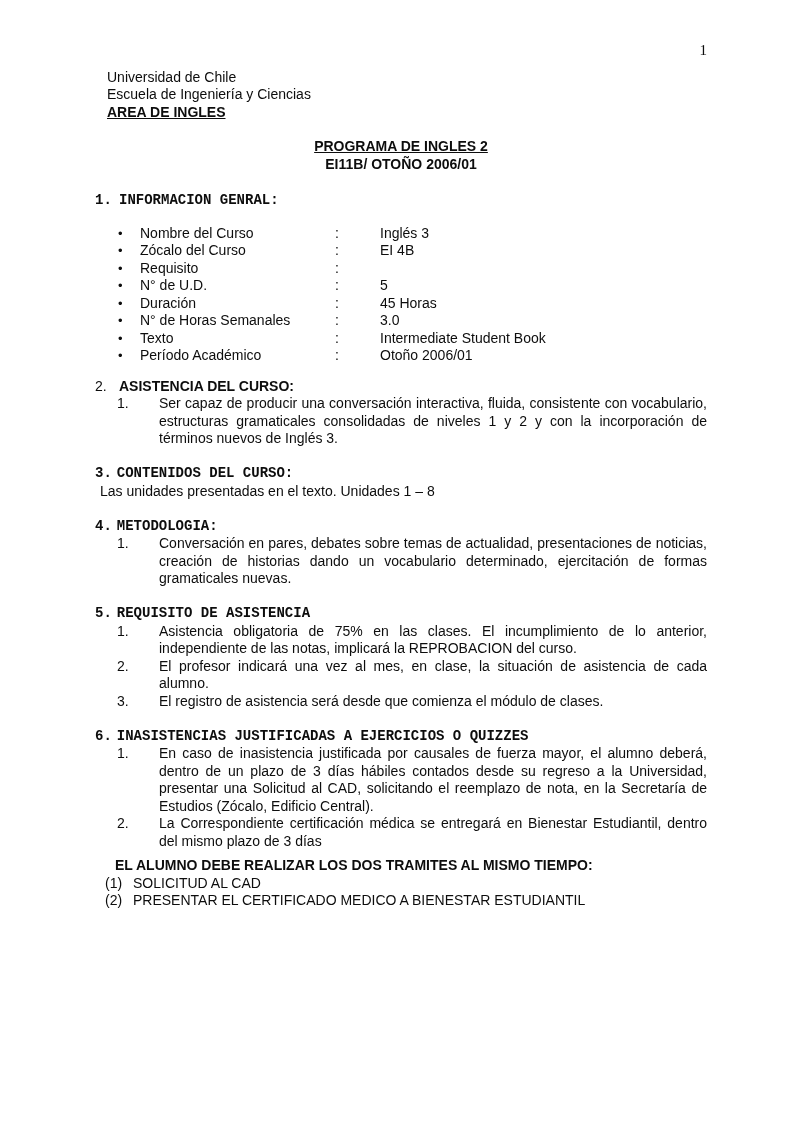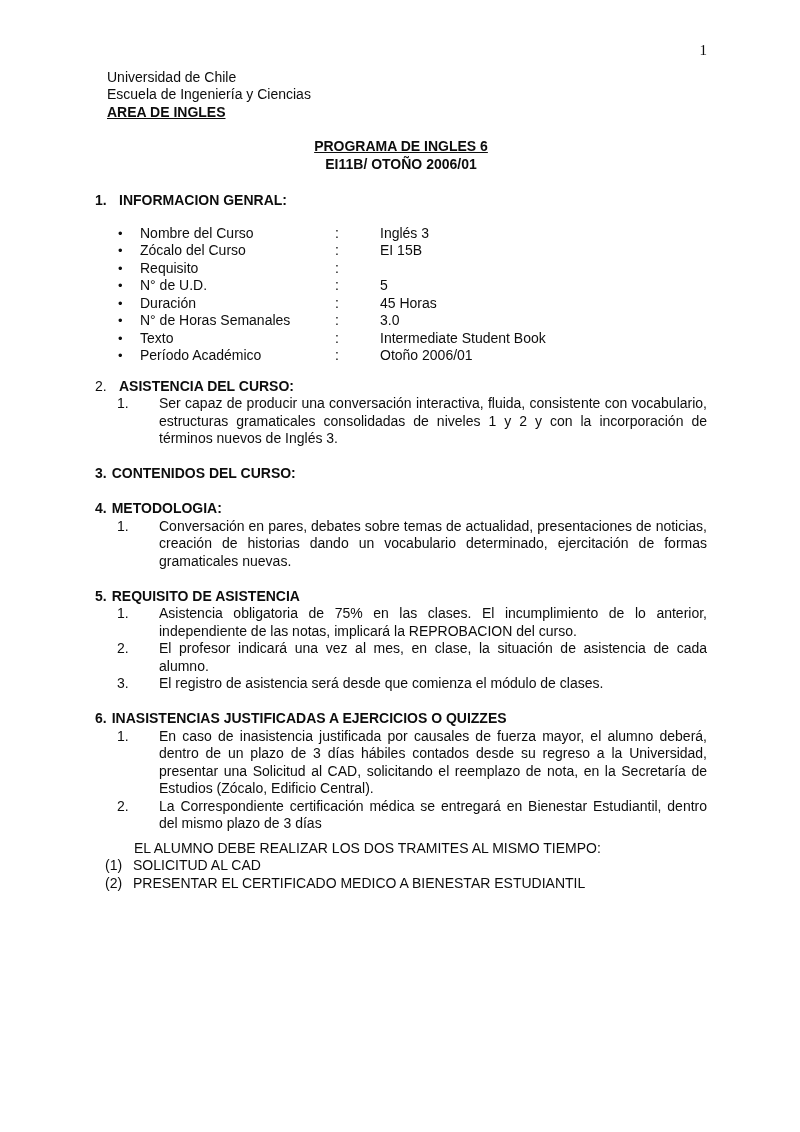--- a/index.html
+++ b/index.html
@@ -20,76 +20,76 @@
     text-align: right;
     font-family: "Liberation Serif", serif;
     font-size: 15px;
     margin-bottom: 9px;
   }
   .bold { font-weight: bold; }
   .ul { text-decoration: underline; }
   .org-header { margin-bottom: 17px; margin-left: 12px; }
   .title-block { text-align: center; margin-bottom: 19px; font-weight: bold; }
   .sec { margin: 0; }
-  .sec-heading { font-weight: bold; }
+  .sec-heading { font-weight: bold; font-family: Liberation Mono, monospace; }
   .hnum-wide { display: inline-block; width: 24px; font-weight: bold; }
   .hnum-wide.reg { font-weight: normal; }
   .hnum { margin-right: 5px; }
   
   .info-list { margin-top: 15px; margin-bottom: 13px; }
   .info-row { display: grid; grid-template-columns: 45px 195px 45px 1fr; }
   .info-bullet { padding-left: 23px; }
   .info-bullet .dot { font-size: 13px; }
   
   .oitem { display: flex; }
   .onum { flex: 0 0 45px; box-sizing: border-box; padding-left: 22px; }
   .otext { flex: 1; margin-left: 19px; }
   .just { text-align: justify; }
   .gap { height: 17.5px; }
   .gap-xs { height: 7px; }
   .sec3-body { margin-left: 5px; }
-  .notice-heading { font-weight: normal; margin-left: 39px; }
+  .notice-heading { font-weight: bold; margin-left: 20px; }
   .pitem { display: flex; margin-left: 10px; }
   .pnum { flex: 0 0 28px; }
   .closing { margin-top: 17.5px; text-align: justify; }
 </style>
 </head>
 <body>
 
 <div class="page">
 
   <div class="page-number">1</div>
 
   <div class="org-header">
     <div>Universidad de Chile</div>
     <div>Escuela de Ingeniería y Ciencias</div>
     <div class="bold ul">AREA DE INGLES</div>
   </div>
 
   <div class="title-block">
-    <div class="ul">PROGRAMA  DE INGLES 6</div>
+    <div class="ul">PROGRAMA  DE INGLES 2</div>
     <div>EI11B/ OTOÑO 2006/01</div>
   </div>
 
   <div class="sec">
     <div class="sec-heading">
       <span class="hnum-wide">1.</span><span>INFORMACION GENRAL:</span>
     </div>
     <div class="info-list">
       <div class="info-row">
         <span class="info-bullet"><span class="dot">•</span></span>
         <span>Nombre del Curso</span>
         <span>:</span>
         <span>Inglés 3</span>
       </div>
       <div class="info-row">
         <span class="info-bullet"><span class="dot">•</span></span>
         <span>Zócalo del Curso</span>
         <span>:</span>
-        <span>EI 15B</span>
+        <span>EI 4B</span>
       </div>
       <div class="info-row">
         <span class="info-bullet"><span class="dot">•</span></span>
         <span>Requisito</span>
         <span>:</span>
       </div>
       <div class="info-row">
         <span class="info-bullet"><span class="dot">•</span></span>
         <span>N° de U.D.</span>
         <span>:</span>
@@ -131,20 +131,21 @@
       <div class="otext just">Ser capaz de producir una conversación interactiva, fluida, consistente con vocabulario, estructuras gramaticales consolidadas de niveles 1 y 2 y con la incorporación de términos nuevos de Inglés 3.</div>
     </div>
   </div>
 
   <div class="gap"></div>
 
   <div class="sec">
     <div class="sec-heading">
       <span class="hnum">3.</span><span>CONTENIDOS DEL CURSO:</span>
     </div>
+    <div class="sec3-body">Las unidades presentadas en el texto. Unidades 1 – 8</div>
   </div>
 
   <div class="gap"></div>
 
   <div class="sec">
     <div class="sec-heading">
       <span class="hnum">4.</span><span>METODOLOGIA:</span>
     </div>
     <div class="oitem">
       <span class="onum">1.</span>

